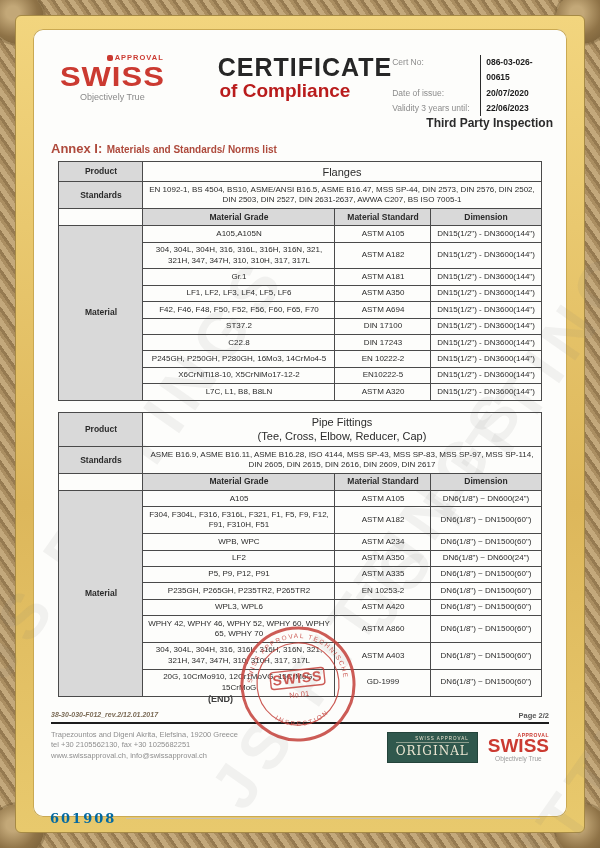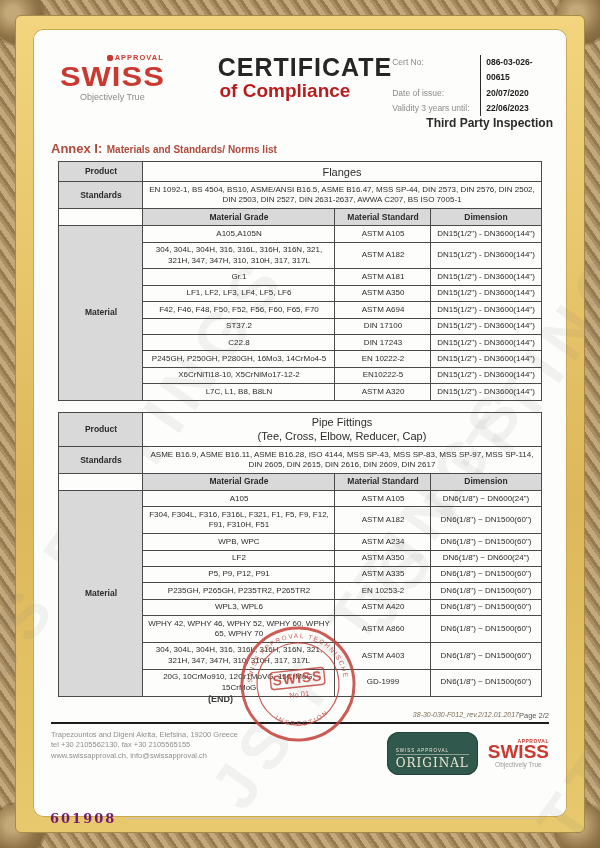--- a/index.html
+++ b/index.html
@@ -56,37 +56,37 @@
   .tbl td.product{font-weight:normal;font-size:11px;white-space:pre-line;}
   .tbl tr.colhead th{background:#d9d9d9;font-size:8.5px;}
   .tbl tr.colhead th.blank{background:#fdfdfb;}
   .col-grade{width:192px;} .col-std{width:96px;} .col-dim{width:110px;}
 
   
   .stamp{position:absolute;left:238px;top:624px;opacity:.85;transform:rotate(-6deg);z-index:6;}
   .endnote{position:absolute;left:208px;top:694px;font-size:9px;font-weight:bold;color:#3c3c3c;z-index:5;}
 
   .footer{margin-top:14px;padding:0 4px;}
-  .formline{display:flex;justify-content:flex-end;font-size:7px;color:#7a6a55;font-style:italic;}
+  .formline{display:flex;justify-content:space-between;font-size:7px;color:#7a6a55;font-style:italic;font-weight:bold;}
   .formline .pg{color:#555;font-style:normal;font-size:7.5px;}
   .rule{border-top:2px solid #1c1c1c;margin:2px 0 4px 0;}
   .fbody{display:flex;justify-content:space-between;align-items:flex-start;}
   .company{font-size:9px;font-weight:bold;color:#c9473f;letter-spacing:.3px;}
   .addr{font-size:7.5px;color:#8f8f8f;line-height:1.4;margin-top:2px;}
   .fstamps{display:flex;align-items:center;gap:10px;padding-top:4px;}
-  .orig{background:#30584d;color:#ece6d2;text-align:left;padding:16px 9px 5px 9px;border-radius:12px;
+  .orig{background:#30584d;color:#ece6d2;text-align:right;padding:4px 9px 5px 9px;border-radius:0;
     box-shadow:0 0 0 1px #24443b inset;}
   .orig .o1{font-size:4.5px;letter-spacing:1px;border-bottom:1px solid rgba(236,230,210,.5);padding-bottom:1px;}
   .orig .o2{font-family:"DejaVu Serif",serif;font-size:12px;letter-spacing:1px;margin-top:1px;}
   .minilogo{text-align:center;}
   .minilogo .m0{font-size:5px;font-weight:bold;color:#cb3a31;letter-spacing:.5px;text-align:right;}
   .minilogo .m1{font-size:19px;font-weight:bold;color:#cb3a31;line-height:.9;transform:scaleY(.92);}
   .minilogo .m2{font-size:6.5px;color:#9a9a9a;}
   .serialrow{position:absolute;left:50px;right:60px;bottom:22px;display:flex;align-items:center;z-index:5;}
-  .serial{font-family:"DejaVu Serif",serif;font-size:13px;color:#701a75;letter-spacing:2px;font-weight:bold;}
+  .serial{font-family:"DejaVu Serif",serif;font-size:13px;color:#0369a1;letter-spacing:2px;font-weight:bold;}
   .serialline{flex:1;height:1px;background:#c9c2b6;margin-left:10px;}
 </style>
 </head>
 <body>
 
 <div class="page">
   <div class="rope"></div>
   <div class="knot tl"></div>
   <div class="knot tr"></div>
   <div class="knot bl"></div>
@@ -295,21 +295,21 @@
       <div class="footer">
         <div class="formline">
           <span>38-30-030-F012_rev.2/12.01.2017</span>
           <span class="pg">Page 2/2</span>
         </div>
         <div class="rule"></div>
         <div class="fbody">
           <div>
             <div class="addr">
               <div>Trapezountos and Digeni Akrita, Elefsina, 19200 Greece</div>
-              <div>tel +30 2105562130, fax +30 2105565155</div>
+              <div>tel +30 2105562130, fax +30 1025682251</div>
               <div>www.swissapproval.ch, info@swissapproval.ch</div>
             </div>
           </div>
           <div class="fstamps">
             <div class="orig">
               <div class="o1">SWISS APPROVAL</div>
               <div class="o2">ORIGINAL</div>
             </div>
             <div class="minilogo">
               <div class="m0">APPROVAL</div>

